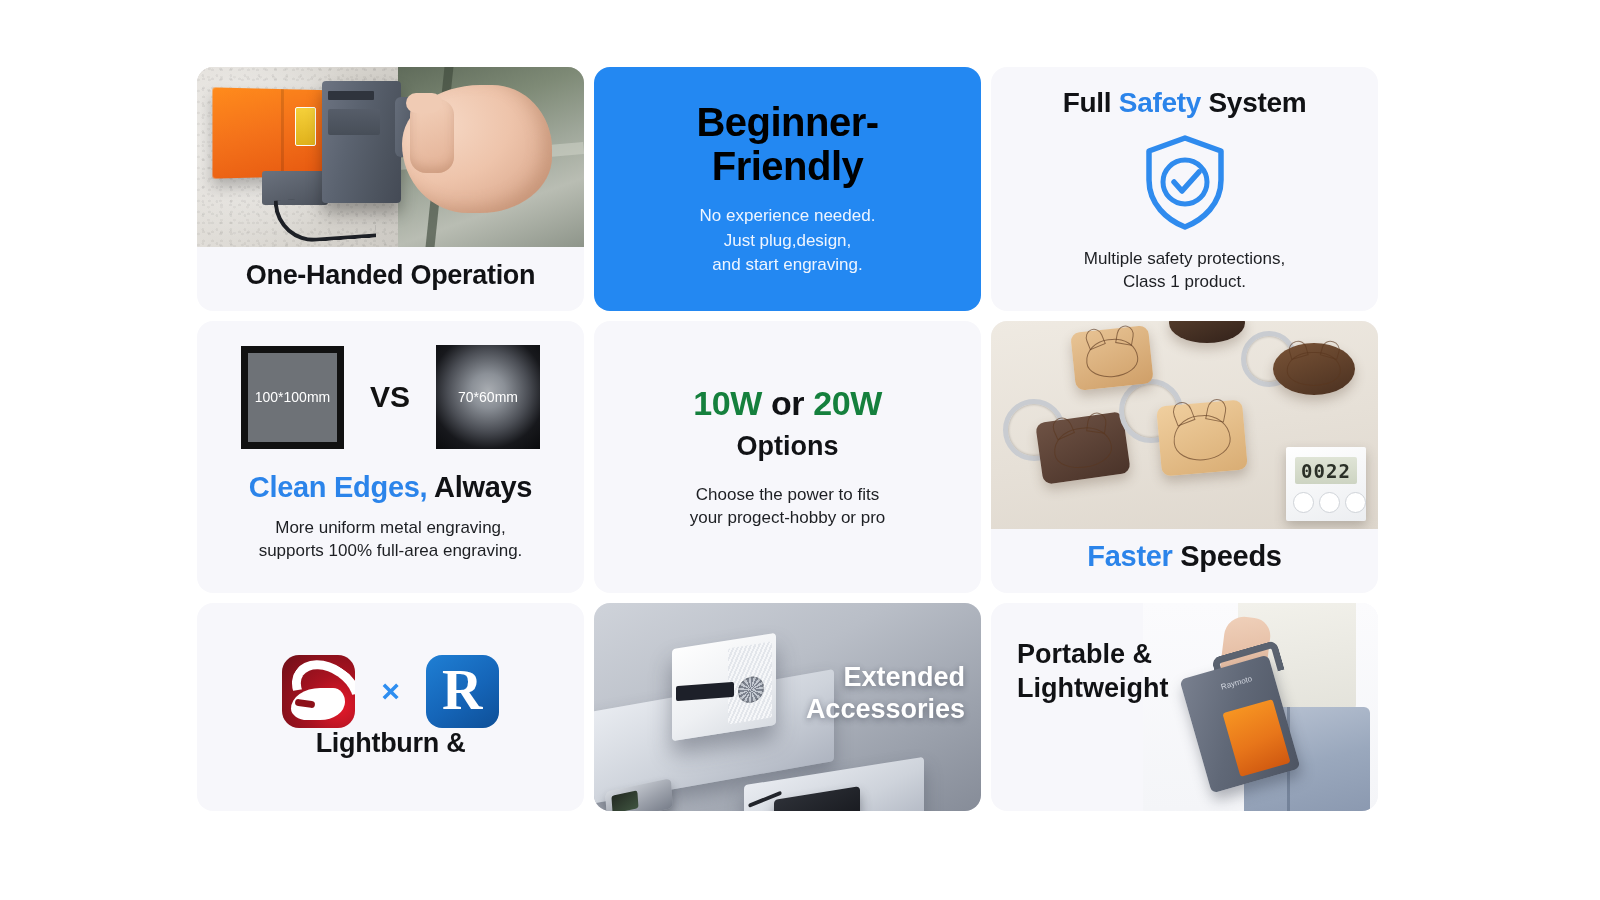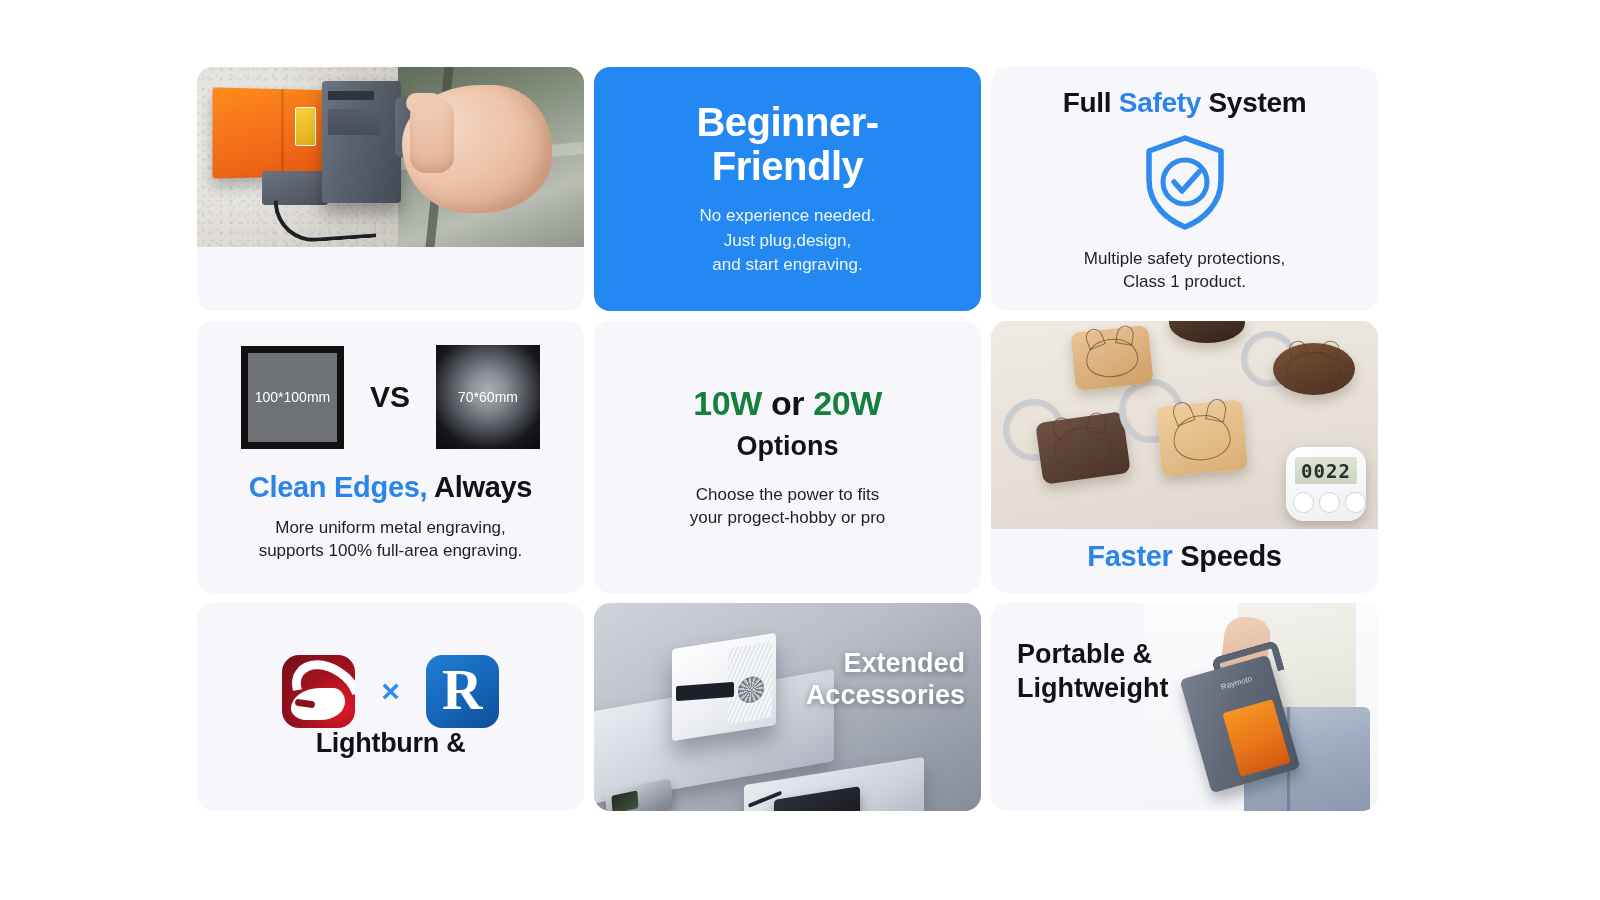--- a/index.html
+++ b/index.html
@@ -156,21 +156,21 @@
   .ph1 .cable{
     position:absolute; left:78px; top:130px; width:96px; height:40px;
     border:4px solid #1d2026;
     border-top:none; border-right:none;
     border-radius: 0 0 0 40px;
     transform: rotate(-4deg);
   }
 
   
   .c2 { display:flex; flex-direction:column; align-items:center; justify-content:center; height:100%; }
-  .c2 .big { font-size:40px; font-weight:bold; color:#ffffff; text-align:center; line-height:1.1; letter-spacing:-0.5px;}
+  .c2 .big { font-size:40px; font-weight:bold; color:#000000; text-align:center; line-height:1.1; letter-spacing:-0.5px;}
   .c2 .small { margin-top:16px; font-size:17px; color:#eef5ff; text-align:center; line-height:1.45; }
 
   
   .c3 { display:flex; flex-direction:column; align-items:center; height:100%; }
   .c3 .t { margin-top:20px; font-size:28px; }
   .c3 .shield { margin-top:14px; }
   .c3 .sub3 { margin-top:12px; font-size:17px; }
 
   
   .c4 { display:flex; flex-direction:column; align-items:center; height:100%; }
@@ -226,21 +226,21 @@
     border:1.6px solid rgba(90,55,30,.62);
     border-radius:50% 50% 0 0;
   }
   .dogface::before{ left:2%; transform:rotate(-16deg);}
   .dogface::after{ right:2%; transform:rotate(16deg);}
 
   .timer {
     position:absolute; right:12px; bottom:8px;
     width:80px; height:74px;
     background:linear-gradient(160deg,#ffffff,#eceef1);
-    border-radius:18px;
+    border-radius:2px;
     box-shadow:0 5px 12px rgba(80,70,60,.3);
   }
   .timer .lcd {
     position:absolute; left:9px; top:10px; width:62px; height:27px;
     background:linear-gradient(180deg,#dfe4d6,#cdd4c2);
     border-radius:2px;
     display:flex; align-items:center; justify-content:center;
   }
   .timer .lcd span {
     font-family:"DejaVu Sans Mono", monospace;
@@ -339,21 +339,21 @@
     position:absolute; left:12px; top:182px; width:66px; height:30px;
     background: linear-gradient(160deg,#d5d9df 0%, #9ba0aa 60%, #787e8a 100%);
     border-radius:5px; transform: skewY(-8deg) rotate(-4deg);
     box-shadow:0 6px 10px rgba(40,44,55,.4);
   }
   .remote::after{
     content:""; position:absolute; left:6px; top:5px; width:26px; height:18px;
     background: linear-gradient(150deg,#232a22,#3f5440); border-radius:3px;
   }
   .c8-text {
-    position:absolute; right:16px; top:44px;
+    position:absolute; right:16px; top:58px;
     text-align:right;
     font-size:27px; font-weight:bold; color:#ffffff;
     line-height:1.2;
     text-shadow: 0 2px 6px rgba(40,45,60,.45);
   }
 
   
   .c9-text {
     position:absolute; left:26px; top:34px;
     font-size:27px; font-weight:bold; color:#111215;
@@ -418,20 +418,21 @@
         <div class="bgright"></div>
         <div class="orange"></div>
         <div class="label"></div>
         <div class="base"></div>
         <div class="body"></div>
         <div class="grip"></div>
         <div class="hand"></div>
         <div class="cable"></div>
       </div>
     </div>
+    <div class="headline c1-title">One-Handed Operation</div>
   </div>
 
   <div class="card blue">
     <div class="c2">
       <div class="big">
         <div>Beginner-</div>
         <div>Friendly</div>
       </div>
       <div class="small">
         <div>No experience needed.</div>

